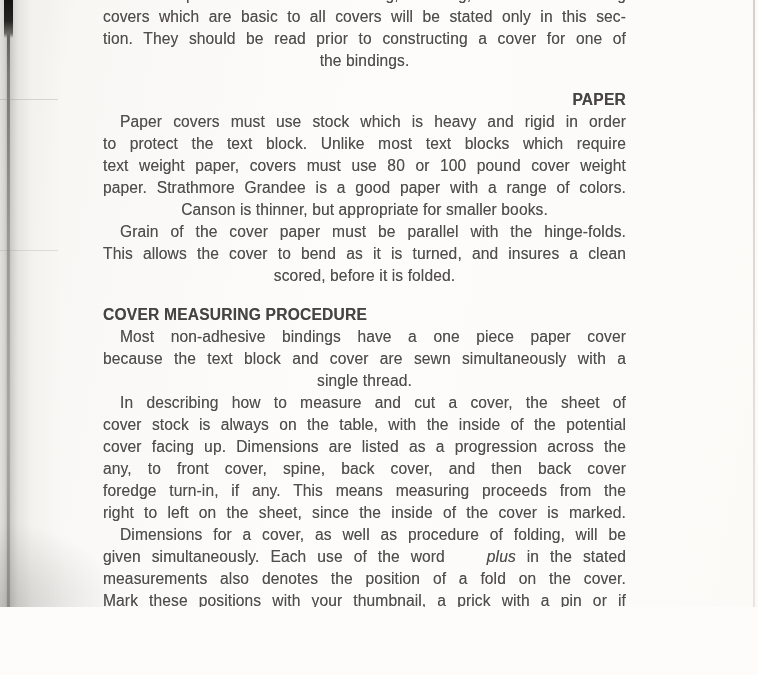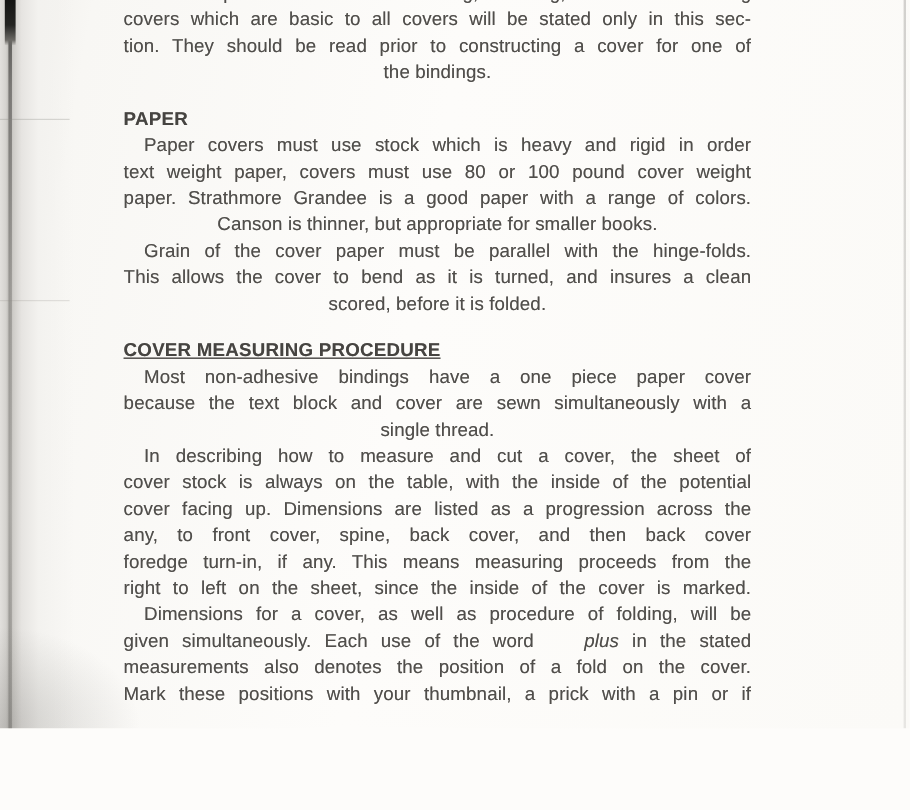--- a/index.html
+++ b/index.html
@@ -100,33 +100,34 @@
   <div class="corner-shadow"></div>
   <div class="right-edge-line"></div>
 
   <div class="text-col" style="color: rgb(80, 78, 75);">
       <div class="para">
         <div class="line justify"><span>standard procedures in measuring, folding, and constructing</span></div>
         <div class="line justify"><span>covers which are basic to all covers will be stated only in this sec-</span></div>
         <div class="line justify"><span>tion. They should be read prior to constructing a cover for one of</span></div>
         <div class="line"><span>the bindings.</span></div>
       </div>
-      <div class="heading" style="color: rgb(70, 68, 65);">PAPER</div>
+      <div class="heading" style="color: rgb(70, 68, 65); text-align: right;">PAPER</div>
       <div class="para">
         <div class="line justify indent"><span>Paper covers must use stock which is heavy and rigid in order</span></div>
+        <div class="line justify"><span>to protect the text block. Unlike most text blocks which require</span></div>
         <div class="line justify"><span>text weight paper, covers must use 80 or 100 pound cover weight</span></div>
         <div class="line justify"><span>paper. Strathmore Grandee is a good paper with a range of colors.</span></div>
         <div class="line"><span>Canson is thinner, but appropriate for smaller books.</span></div>
       </div>
       <div class="para">
         <div class="line justify indent"><span>Grain of the cover paper must be parallel with the hinge-folds.</span></div>
         <div class="line justify"><span>This allows the cover to bend as it is turned, and insures a clean</span></div>
         <div class="line"><span>scored, before it is folded.</span></div>
       </div>
-      <div class="heading" style="color: rgb(70, 68, 65); text-decoration: underline;">COVER MEASURING PROCEDURE</div>
+      <div class="heading" style="color: rgb(70, 68, 65);">COVER MEASURING PROCEDURE</div>
       <div class="para">
         <div class="line justify indent"><span>Most non-adhesive bindings have a one piece paper cover</span></div>
         <div class="line justify"><span>because the text block and cover are sewn simultaneously with a</span></div>
         <div class="line"><span>single thread.</span></div>
       </div>
       <div class="para">
         <div class="line justify indent"><span>In describing how to measure and cut a cover, the sheet of</span></div>
         <div class="line justify"><span>cover stock is always on the table, with the inside of the potential</span></div>
         <div class="line justify"><span>cover facing up. Dimensions are listed as a progression across the</span></div>
         <div class="line justify"><span>any, to front cover, spine, back cover, and then back cover</span></div>

